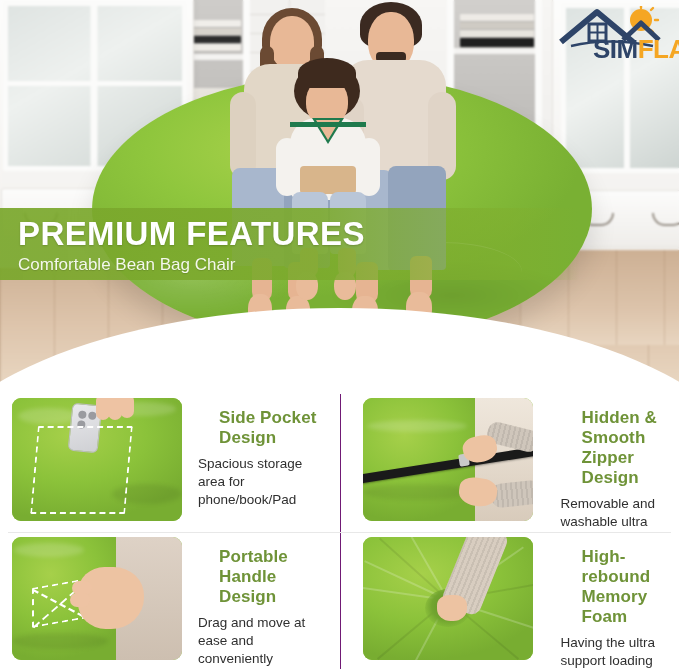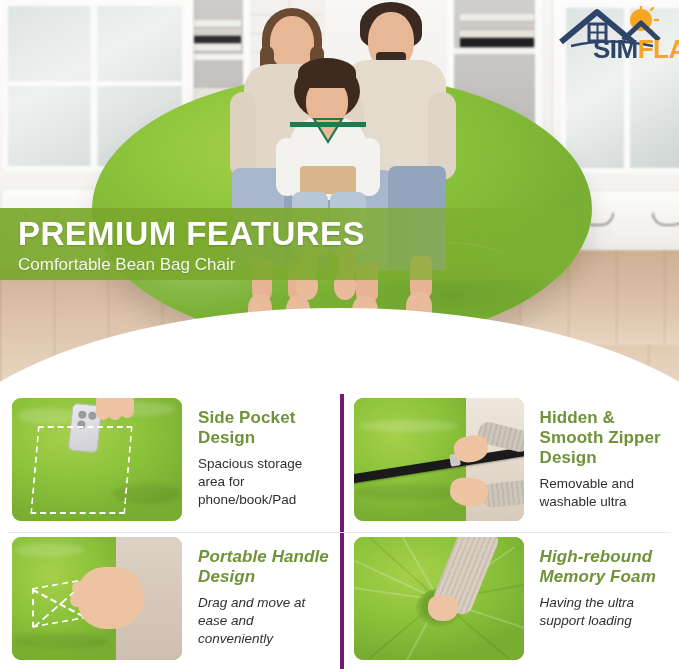--- a/index.html
+++ b/index.html
@@ -172,30 +172,30 @@
     background:#ffffff; border-radius:50%/100% 100% 0 0;
   }
 
   
   .features {
     position:absolute; left:0; top:388px; width:679px; height:281px;
     padding:6px 8px 0 8px;
   }
   .frow { display:flex; height:138px; }
   .fcard { display:flex; width:50%; padding:4px 6px 0 4px; }
-  .fcard + .fcard { border-left:4px solid #701a75; padding-left:10px; }
-  .frow + .frow { border-top:1px solid #e8e8e8;font-style:italic; }
+  .fcard + .fcard { border-left:1px solid #701a75; padding-left:22px;gap:12px; }
+  .frow + .frow { border-top:1px solid #e8e8e8; }
 
   .fthumb {
     flex:0 0 170px; height:123px; border-radius:9px; overflow:hidden; position:relative;
     background:#8fc63d;
   }
   .fbody { padding:10px 4px 0 16px; }
   .ftitle {
-    font-size:17px; font-weight:700; color:#6f9338; line-height:20px; letter-spacing:.1px;
+    font-size:17px; font-weight:700; color:#6f9338; line-height:20px; letter-spacing:.1px;margin-left:21px;
   }
   .fdesc {
     margin-top:7px; font-size:13.5px; font-weight:400; color:#2f2f2f; line-height:18px;
   }
 
   
   .cloth {
     position:absolute; inset:0;
     background:radial-gradient(ellipse 80% 70% at 35% 30%, #a6d04a, #8bc23a 55%, #78ad31 100%);
   }

